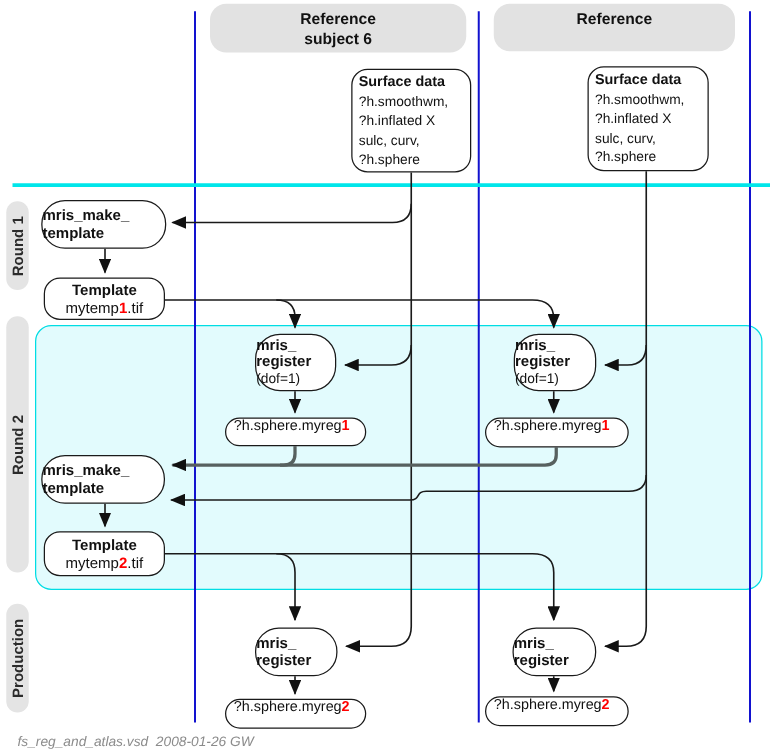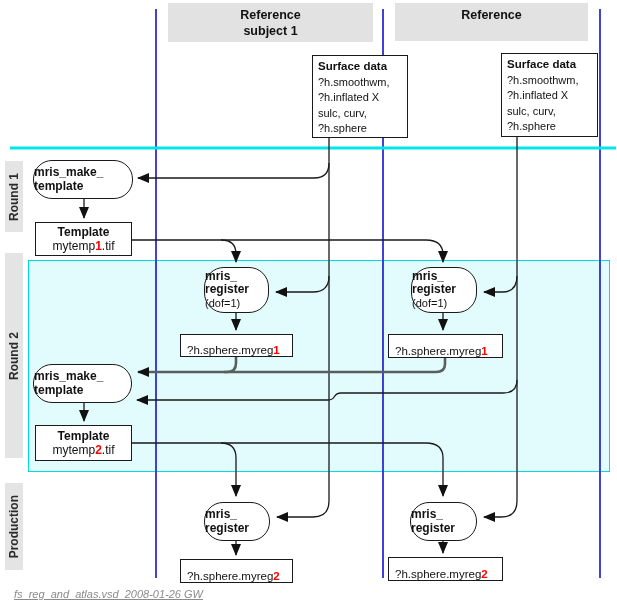--- a/index.html
+++ b/index.html
@@ -1,43 +1,43 @@
 <!DOCTYPE html>
 <html><head>
 <meta charset="utf-8">
 <style>
   html,body{margin:0;padding:0;background:#fff;}
   .canvas{position:relative;width:617px;height:605px;background:#fff;
           font-family:"Liberation Sans",sans-serif;overflow:hidden;}
-  .abs{position:absolute;}
+  .abs{position:absolute;border-radius:13px;}
   svg.layer{position:absolute;left:0;top:0;width:617px;height:605px;pointer-events:none;}
 
   .hdr{background:#e2e2e2;text-align:center;font-weight:bold;font-size:12.5px;
        line-height:16px;color:#111;padding-top:4px;box-sizing:border-box;}
 
   .strip{background:#e4e4e4;display:flex;align-items:center;justify-content:center;}
   .strip span{writing-mode:vertical-rl;transform:rotate(180deg);
        font-weight:bold;font-size:12px;color:#2b2b2b;white-space:nowrap;}
 
   .sdbox{background:#fff;border:1.2px solid #1a1a1a;box-sizing:border-box;
-       font-size:11px;line-height:15.5px;color:#111;padding:3px 0 0 5px;margin-left:31px;}
+       font-size:11px;line-height:15.5px;color:#111;padding:3px 0 0 5px;}
   .sdbox .t{font-weight:bold;font-size:11.5px;}
 
   .stadium{background:#fff;border:1.3px solid #1a1a1a;box-sizing:border-box;
        display:flex;flex-direction:column;align-items:flex-start;justify-content:center;
        font-weight:bold;font-size:12px;line-height:13.5px;color:#111;}
   .stadium .dof{font-weight:normal;font-size:11px;}
 
   .rectnode{background:#fff;border:1.2px solid #1a1a1a;box-sizing:border-box;
        display:flex;flex-direction:column;align-items:center;justify-content:center;
        font-size:12px;line-height:14.5px;color:#111;}
   .rectnode .t{font-weight:bold;}
 
   .myreg{background:#fff;border:1.2px solid #1a1a1a;box-sizing:border-box;
-       display:flex;align-items:flex-end;font-size:11.5px;color:#111;padding-left:6px;}
+       display:flex;align-items:flex-start;font-size:11.5px;color:#111;padding-left:6px;}
   .rednum{color:#ff0000;font-weight:bold;}
 
   .round2box{background:#e2fbfd;border:1.6px solid #00dde4;box-sizing:border-box;}
 
   .footer{font-style:italic;font-size:11px;color:#8b8b8b;white-space:pre;}
 </style>
 </head>
 <body>
 
 <div class="canvas">
@@ -84,21 +84,21 @@
     </g>
 
     <g stroke="#57605f" stroke-width="2.6" fill="none">
       <path d="M445,358 V364 Q445,372 436,372 H138" marker-end="url(#arr)"></path>
       <path d="M236,357 V363 Q236,372 227,372 H224"></path>
     </g>
   </svg>
 
   <div class="abs hdr" style="left:168px;top:3px;width:205px;height:39px;">
     <div>Reference</div>
-    <div>subject 1</div>
+    <div>subject 6</div>
   </div>
   <div class="abs hdr" style="left:395px;top:3px;width:193px;height:38px;">
     <div>Reference</div>
   </div>
 
   <div class="abs strip" style="left:5px;top:161px;width:18px;height:71px;">
     <span>Round 1</span>
   </div>
   <div class="abs strip" style="left:5px;top:253px;width:18px;height:205px;">
     <span>Round 2</span>
@@ -174,15 +174,15 @@
 
   <div class="abs myreg" style="left:180px;top:559px;width:113px;height:24px;">
     <span>?h.sphere.myreg</span>
       <span class="rednum">2</span>
   </div>
   <div class="abs myreg" style="left:388px;top:557px;width:115px;height:24px;">
     <span>?h.sphere.myreg</span>
       <span class="rednum">2</span>
   </div>
 
-  <div class="abs footer" style="left:14px;top:588px;text-decoration:underline;">fs_reg_and_atlas.vsd  2008-01-26 GW</div>
+  <div class="abs footer" style="left:14px;top:588px;">fs_reg_and_atlas.vsd  2008-01-26 GW</div>
 
 </div>
 
 </body></html>

